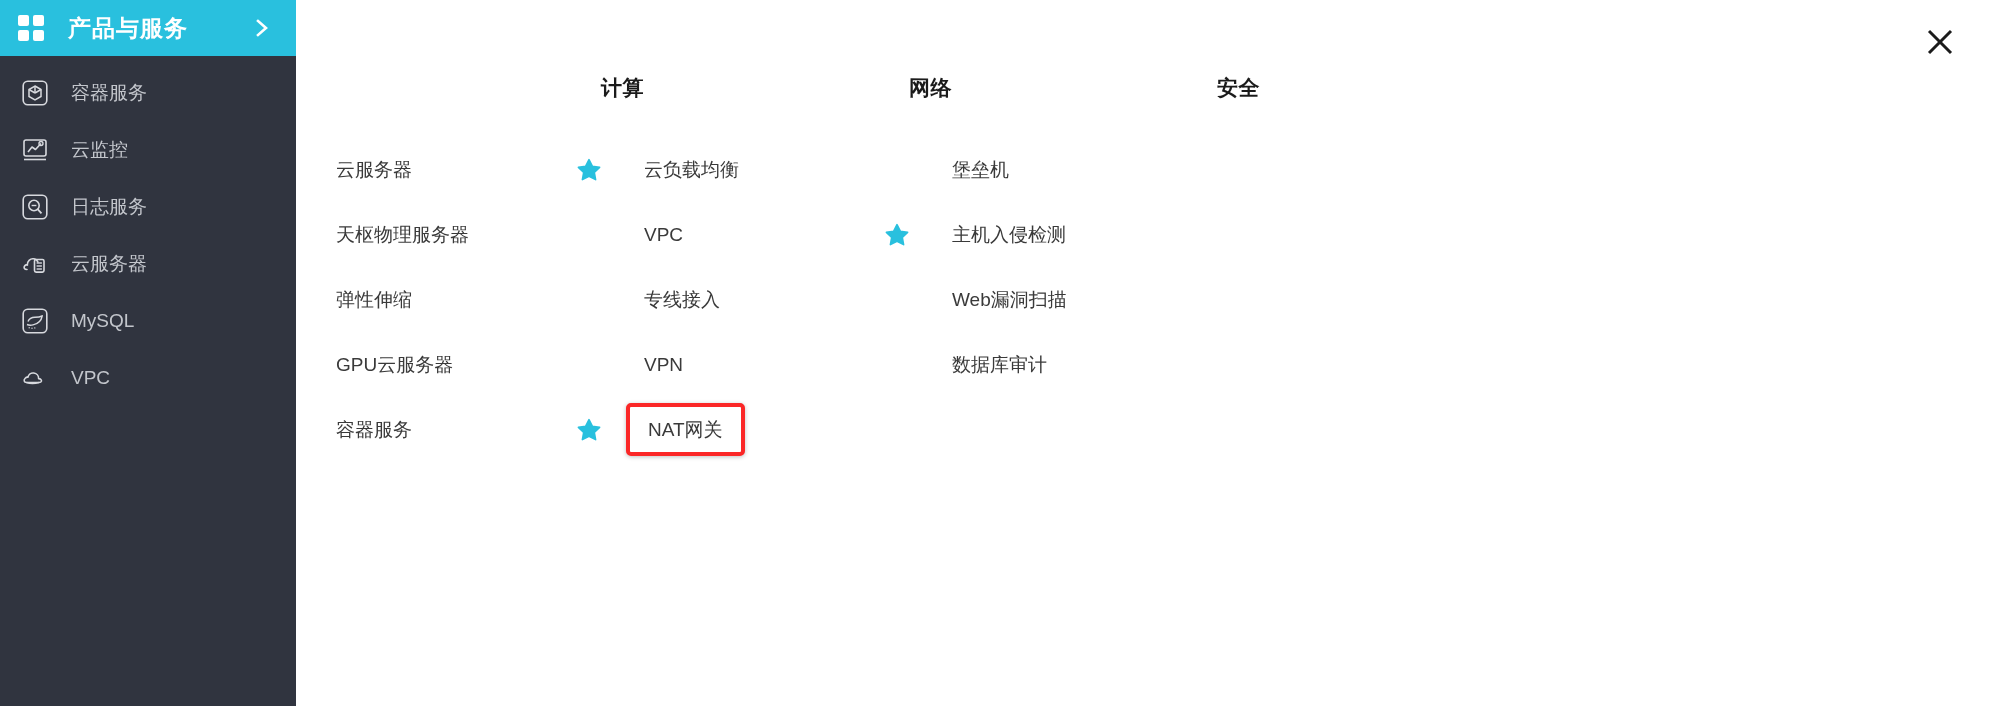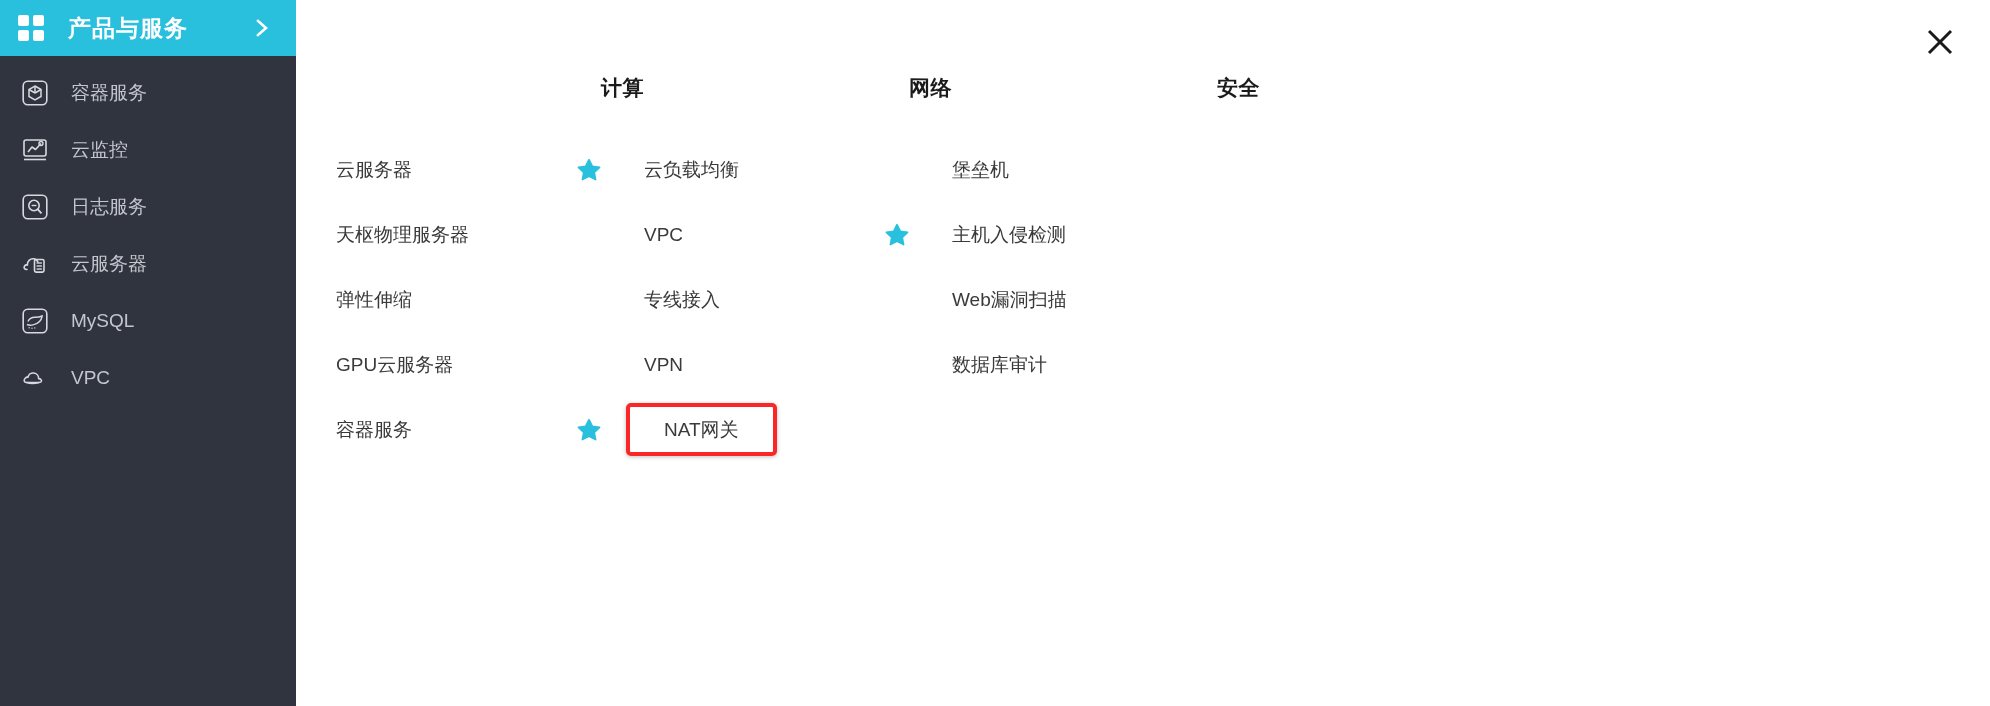--- a/index.html
+++ b/index.html
@@ -148,21 +148,21 @@
   .col-item.empty { cursor: default; }
   .item-label {
     font-size: 19px;
     color: #3a3a3a;
     white-space: nowrap;
     line-height: 1;
   }
   .item-label.boxed {
     border: 4px solid #fb2727;
     border-radius: 5px;
-    padding: 13px 34px;
+    padding: 13px 18px;
     margin-left: -18px;
     box-shadow: 0 1px 4px rgba(0,0,0,0.25);
     background: #ffffff;
   }
   .star {
     position: absolute;
     left: 240px;
     top: 50%;
     transform: translateY(-50%);
     width: 26px;

